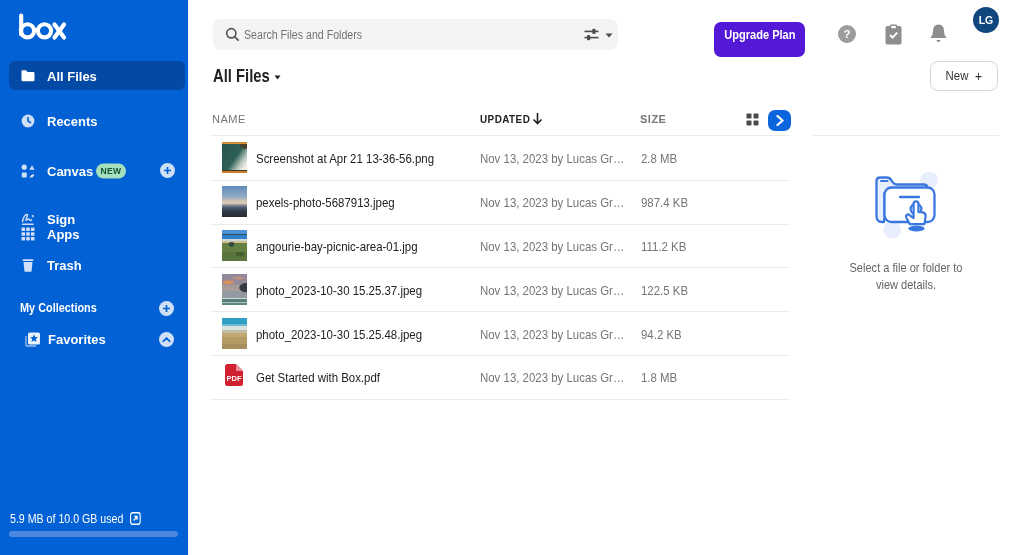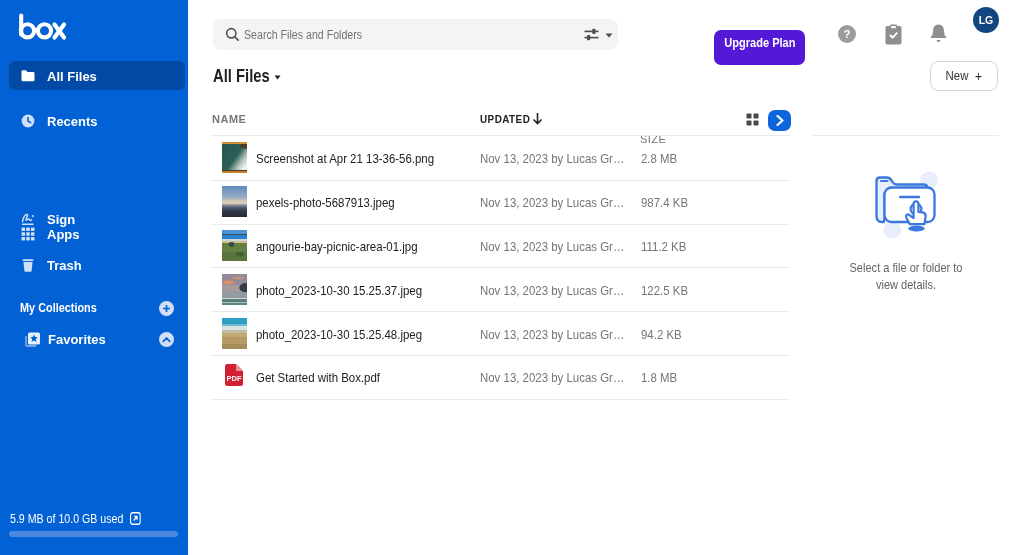--- a/index.html
+++ b/index.html
@@ -11,21 +11,21 @@
 .nav-item { position:absolute; left:9px; width:176px; height:29px; border-radius:6px; }
 .nav-item.sel { background:#034aa6; }
 .nav-ico { position:absolute; left:11px; top:50%; transform:translateY(-50%); width:16px; height:16px; }
 .nav-txt { position:absolute; left:38px; top:50%; transform:translateY(-50%); color:#fff; font-size:13px; font-weight:bold; white-space:nowrap; }
 .plus { position:absolute; left:151px; width:15px; height:15px; }
 .badge-new { position:absolute; left:87px; top:50%; transform:translateY(-50%); background:#a4dfbe; color:#15532f; font-size:8.5px; font-weight:bold; letter-spacing:.4px; border-radius:8px; width:30px; height:15px; line-height:15px; text-align:center; }
 
 
 #search { position:absolute; left:213px; top:19px; width:405px; height:31px; background:#f4f4f4; border-radius:8px; }
 #search .ph { position:absolute; left:31px; top:9px; font-size:12.5px; color:#737373; transform:scaleX(0.85); transform-origin:0 50%; white-space:nowrap; }
-#upgrade { position:absolute; left:714px; top:30px; width:91px; height:35px; background:#5319d6; border-radius:7px; color:#fff; font-size:13px; font-weight:bold; text-align:center; line-height:25px; }
+#upgrade { position:absolute; left:714px; top:22px; width:91px; height:35px; background:#5319d6; border-radius:7px; color:#fff; font-size:13px; font-weight:bold; text-align:center; line-height:25px; }
 #upgrade span { display:inline-block; transform:scaleX(0.85); }
 .avatar { position:absolute; left:973px; top:7px; width:26px; height:26px; border-radius:50%; background:#11477e; color:#fff; font-size:10.5px; font-weight:bold; text-align:center; line-height:26px; }
 
 
 #h1 { position:absolute; left:213px; top:65px; font-size:18.5px; font-weight:bold; color:#222; transform:scaleX(0.8); transform-origin:0 50%; }
 #newbtn { position:absolute; left:930px; top:61px; width:68px; height:30px; border:1px solid #d5d5d5; border-radius:8px; background:#fff; color:#333; font-size:13px; text-align:center; line-height:28px; }
 #newbtn span { display:inline-block; transform:scaleX(0.88); }
 
 
 .hdr { position:absolute; top:113px; font-size:11px; color:#767676; letter-spacing:.5px; font-weight:bold; }
@@ -67,20 +67,36 @@
 
   <div class="nav-item" style="top:106px">
     <svg class="nav-ico" viewBox="0 0 16 16">
         <circle cx="8" cy="8" r="6.4" fill="#cfe0f6"></circle>
         <path d="M8 4.5 V8 L10.6 9.6" stroke="#0161d5" stroke-width="1.6" fill="none" stroke-linecap="round"></path>
       </svg>
     <span class="nav-txt">Recents</span>
   </div>
 
 
+  <div class="nav-item" style="top:156px">
+    <svg class="nav-ico" viewBox="0 0 16 16">
+        <g fill="#cfe0f6">
+          <circle cx="4.2" cy="4.2" r="2.6"></circle>
+          <path d="M9.4 6.8 L12 2.2 L14.6 6.8 Z"></path>
+          <rect x="1.8" y="9.5" width="5" height="5" rx="1"></rect>
+          <path d="M9.5 14.5 q2.5-5 5-2.5 l-2 2.5 Z"></path>
+        </g>
+      </svg>
+    <span class="nav-txt">Canvas</span>
+    <span class="badge-new">NEW</span>
+    <svg class="plus" style="top:7px" viewBox="0 0 15 15">
+        <circle cx="7.5" cy="7.5" r="7.5" fill="#cfe0f6"></circle>
+        <path d="M7.5 4 V11 M4 7.5 H11" stroke="#0161d5" stroke-width="1.7"></path>
+      </svg>
+  </div>
 
   <div class="nav-item" style="top:204px">
     <svg class="nav-ico" viewBox="0 0 16 16">
         <g stroke="#cfe0f6" stroke-width="1.5" fill="none" stroke-linecap="round">
           <path d="M2.5 10.5 Q4 4 6.5 3.5 Q8.5 3.2 6.5 7 Q4.8 10.3 7.5 8.5 Q9 7.5 9.5 8.8 Q10 10 11.5 8.8"></path>
           <line x1="2.5" y1="13.3" x2="13" y2="13.3"></line>
           <circle cx="12.8" cy="5.2" r="0.4" fill="#cfe0f6"></circle>
         </g>
       </svg>
     <span class="nav-txt">Sign</span>
@@ -178,26 +194,26 @@
     <path d="M7.5 17 a2 2 0 0 0 4 0 Z" fill="#8e8e8e"></path>
   </svg>
 <div class="avatar">LG</div>
 
 <div id="h1">All Files</div>
 <svg class="abs" style="left:274px;top:75px" width="7" height="5" viewBox="0 0 7 5">
     <path d="M0.5 0.5 L3.5 4.5 L6.5 0.5 Z" fill="#222"></path>
   </svg>
 <div id="newbtn"><span>New&nbsp; <span style="font-size:15.5px;vertical-align:-1px;">+</span></span></div>
 
-<div class="hdr" style="left:212px;font-weight:bold;">NAME</div>
+<div class="hdr" style="left:212px;font-weight:normal;">NAME</div>
 <div class="hdr" id="hdr-upd" style="left:480px;">UPDATED</div>
 <svg class="abs" style="left:532px;top:112px" width="11" height="13" viewBox="0 0 11 13">
     <path d="M5.5 1 V11 M1.5 7.5 L5.5 11.5 L9.5 7.5" stroke="#222" stroke-width="1.6" fill="none"></path>
   </svg>
-<div class="hdr" style="left:640px;font-weight:normal;margin-top:20px;">SIZE</div>
+<div class="hdr" style="left:640px;font-weight:bold;">SIZE</div>
 <svg class="abs" style="left:746px;top:113px" width="13" height="13" viewBox="0 0 13 13">
     <g fill="#494949">
       <rect x="0.5" y="0.5" width="5" height="5" rx="0.8"></rect>
       <rect x="7.5" y="0.5" width="5" height="5" rx="0.8"></rect>
       <rect x="0.5" y="7.5" width="5" height="5" rx="0.8"></rect>
       <rect x="7.5" y="7.5" width="5" height="5" rx="0.8"></rect>
     </g>
   </svg>
 <div class="abs" style="left:768px;top:110px;width:23px;height:21px;background:#0d65dd;border-radius:7px;">
   <svg style="position:absolute;left:8px;top:5px" width="8" height="11" viewBox="0 0 8 11">

